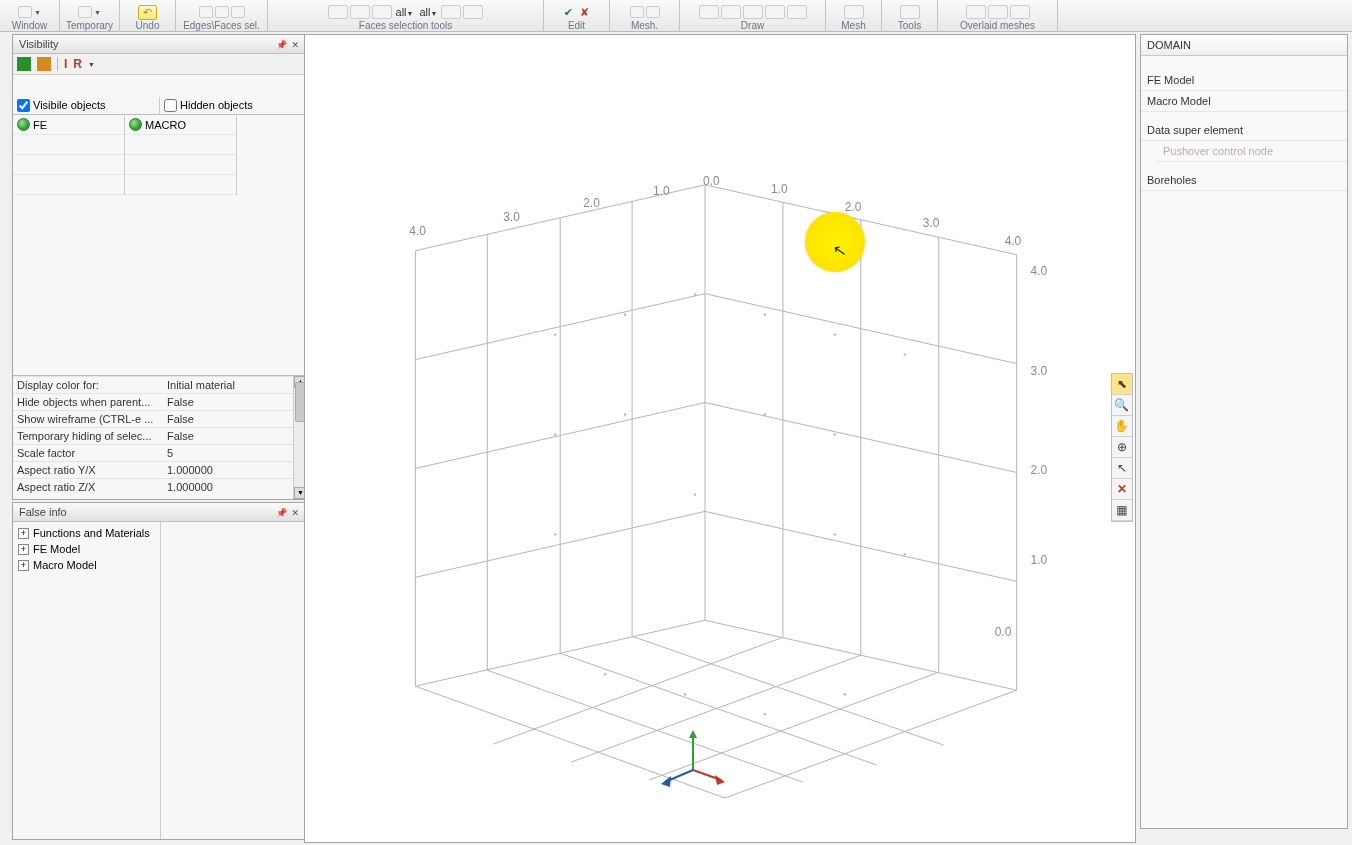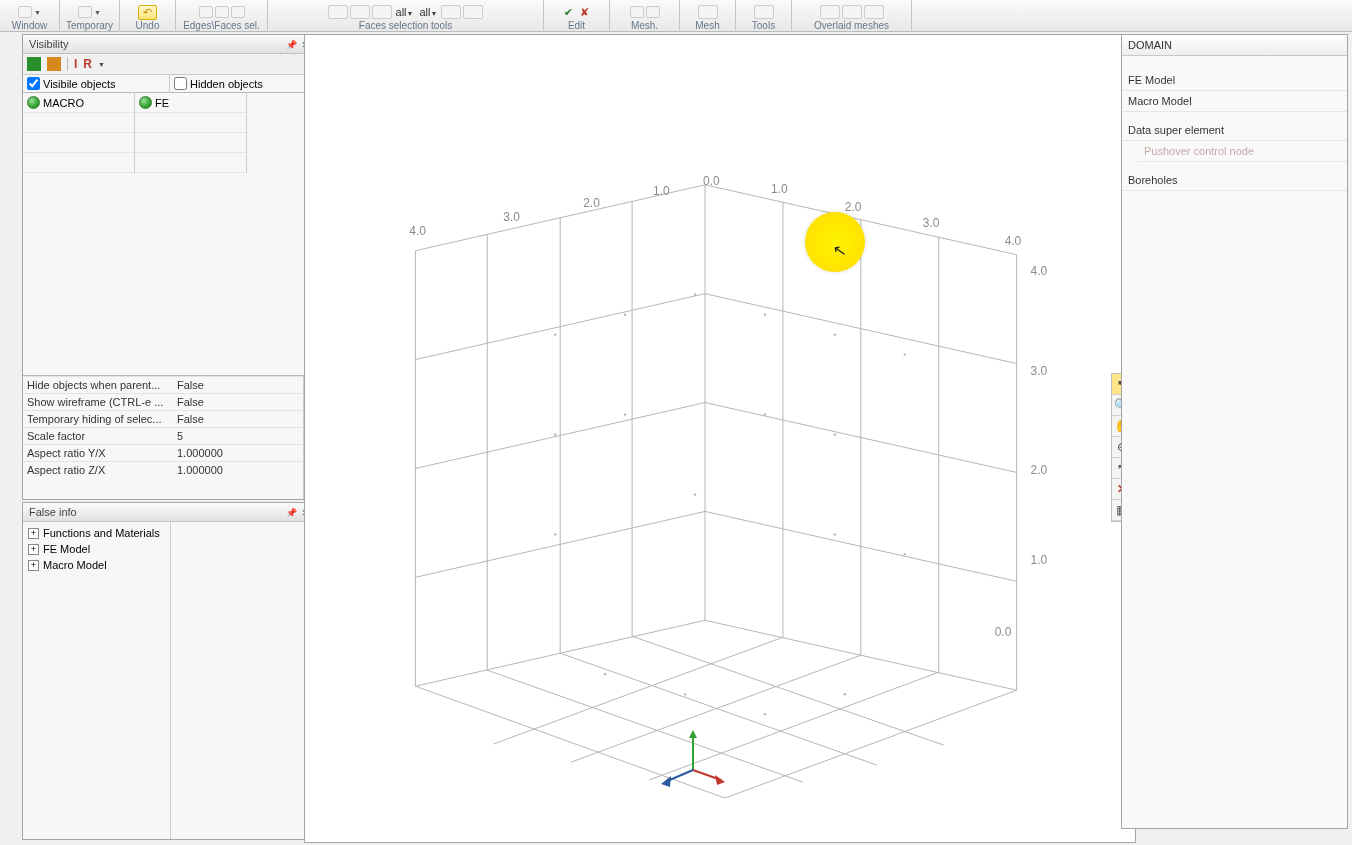--- a/index.html
+++ b/index.html
@@ -10,36 +10,36 @@
 .tb-group { display: flex; flex-direction: column; justify-content: flex-end; align-items: center; border-right: 1px solid #c5c5c5; padding: 0 4px 1px 4px; height: 32px; font-size: 10px; color: #556; position: relative; }
 .tb-group .label { font-size: 10px; color: #678; }
 .tb-group .icons { display: flex; gap: 2px; align-items:center; height:16px; }
 .tb-btn { width: 20px; height: 14px; background: #f4f4f4; border: 1px solid #ccc; border-radius: 2px; }
 .tb-btn.small { width:14px; height:12px; }
 .tb-sel { font-size:10px; color:#333; padding:0 2px; }
 .tb-sel .tri { font-size:7px; color:#444; }
 .undo-active { background: linear-gradient(#fff7d0,#ffe47a); border:1px solid #d6b200; border-radius:2px; padding:0 4px; }
 
 
-.left { position:absolute; left:22px; top:34px; width:296px; height:808px; display:flex; flex-direction:column; }
+.left { position:absolute; left:12px; top:34px; width:296px; height:808px; display:flex; flex-direction:column; }
 .panel { border:1px solid #a5a5a5; background:#f7f7f7; margin-bottom:2px; display:flex; flex-direction:column; }
 .panel-title { background: linear-gradient(#fbfbfb,#e1e1e1); border-bottom:1px solid #c1c1c1; padding:3px 6px; font-size:11px; color:#444; display:flex; align-items:center; justify-content:space-between; }
 .panel-title .controls span { font-size:9px; color:#555; padding:0 2px; cursor:default; }
 
 .vis-toolbar { display:flex; gap:6px; padding:3px 4px; border-bottom:1px solid #ccc; background:#f0f0f0; align-items:center; }
 .vis-toolbar .sw { width:14px; height:14px; }
 .vis-toolbar .sw.green { background:#2a8f2a; }
 .vis-toolbar .sw.orange { background:#d68a1e; }
 .vis-toolbar .letter { font-weight:bold; font-size:12px; }
 .vis-toolbar .I { color:#c0392b; }
 .vis-toolbar .R { color:#c0392b; }
 .vis-toolbar .tri { font-size:7px; color:#444; }
 
 .vis-headers { display:flex; border-bottom:1px solid #bbb; }
-.vis-headers .hcell { flex:1; padding:2px 4px; border-right:1px solid #ccc; background:#f6f6f6; display:flex; align-items:center; gap:3px; font-size:11px; }
+.vis-headers .hcell { flex:1; padding:2px 4px; border-right:1px solid #ccc; background:#f6f6f6; display:flex; align-items:flex-start; gap:3px; font-size:11px;margin-top:22px; }
 .vis-headers input[type=checkbox]{ margin:0; }
 .vis-body { display:flex; }
 .vis-col { flex:1; border-right:1px solid #ccc; }
 .vis-row { display:flex; align-items:center; gap:3px; padding:2px 4px; border-bottom:1px solid #e6e6e6; height:20px; font-size:11px; }
 .vis-row.highlight { background:#ffe766; }
 .chk-green { width:13px; height:13px; border-radius:7px; background: radial-gradient(circle at 35% 35%, #9fe29f, #2fa22f 60%); border:1px solid #2f7a2f; }
 .chk-box { width:12px; height:12px; border:1px solid #777; background:#fff; display:inline-flex; align-items:center; justify-content:center; font-size:9px; color:#333; }
 
 .props { font-size:11px; }
 .props .prow { display:flex; border-top:1px solid #e3e3e3; }
@@ -56,21 +56,21 @@
 
 .viewport { position:absolute; left:304px; top:34px; right:216px; bottom:2px; background:#ffffff; border:1px solid #a5a5a5; overflow:hidden; }
 .view-svg { width:100%; height:100%; }
 .axis-label { font-size:12px; fill:#8a8a8a; }
 .grid-line { stroke:#b5b5b5; stroke-width:1; fill:none; }
 .grid-dot { fill:#b5b5b5; }
 .cursor-highlight { position:absolute; width:60px; height:60px; border-radius:50%; background:radial-gradient(circle, #fff200 0%, #ffe500 60%, #f8d900 100%); left:500px; top:177px; box-shadow:0 0 4px rgba(0,0,0,0.15); }
 .cursor-arrow { position:absolute; left:528px; top:206px; font-size:16px; color:#222; pointer-events:none; transform:rotate(-10deg); }
 
 
-.right { position:absolute; right:4px; top:34px; width:227px; bottom:16px; border:1px solid #a5a5a5; background:#f9f9f9; }
+.right { position:absolute; right:4px; top:34px; width:208px; bottom:16px; border:1px solid #a5a5a5; background:#f9f9f9; }
 .right h4 { padding:4px 6px; border-bottom:1px solid #c8c8c8; font-size:11px; font-weight:normal; color:#333; background:linear-gradient(#fff,#eee); }
 .right .item { padding:4px 6px; border-bottom:1px solid #e6e6e6; font-size:11px; color:#333; }
 .right .item.sub { color:#333; }
 .right .item.muted { color:#c8a8a8; font-style:normal;margin-left:16px; }
 
 
 .side-tools { position:absolute; right:2px; top:338px; width:22px; background:#f4f4f4; border:1px solid #bfbfbf; display:flex; flex-direction:column; }
 .side-tools .tool { width:20px; height:21px; border-bottom:1px solid #d0d0d0; display:flex; align-items:center; justify-content:center; font-size:12px; color:#444; }
 .side-tools .tool.active { background:#ffe58a; }
 .side-tools .tool.red { color:#c0392b; font-weight:bold; }
@@ -123,20 +123,30 @@
   <div class="tb-group" style="width:66px">
     <div class="icons"><span style="color:#2a7a2a">✔</span>&nbsp;<span style="color:#c0392b">✘</span></div>
     <span class="label">Edit</span>
   </div>
   <div class="tb-group" style="width:70px">
     <div class="icons">
         <span class="tb-btn small"></span>
         <span class="tb-btn small"></span>
       </div>
     <span class="label">Mesh.</span>
+  </div>
+  <div class="tb-group" style="width:146px">
+    <div class="icons">
+        <span class="tb-btn"></span>
+        <span class="tb-btn"></span>
+        <span class="tb-btn"></span>
+        <span class="tb-btn"></span>
+        <span class="tb-btn"></span>
+      </div>
+    <span class="label">Draw</span>
   </div>
   <div class="tb-group" style="width:56px">
     <div class="icons">
         <span class="tb-btn"></span>
       </div>
     <span class="label">Mesh</span>
   </div>
   <div class="tb-group" style="width:56px">
     <div class="icons">
         <span class="tb-btn"></span>
@@ -175,40 +185,44 @@
         </div>
       <div class="hcell">
           <input type="checkbox" style="">
           <span>Hidden objects</span>
         </div>
     </div>
     <div class="vis-body">
       <div class="vis-col" style="flex:0 0 112px">
         <div class="vis-row">
             <span class="chk-green"></span>
-            <span>MACRO</span>
+            <span>FE</span>
           </div>
         <div class="vis-row"></div>
           <div class="vis-row"></div>
           <div class="vis-row"></div>
       </div>
       <div class="vis-col" style="flex:0 0 112px">
         <div class="vis-row">
             <span class="chk-green"></span>
-            <span>FE</span>
+            <span>MACRO</span>
           </div>
         <div class="vis-row"></div>
           <div class="vis-row"></div>
           <div class="vis-row"></div>
       </div>
     </div>
     <div style="flex:1"></div>
 
     <div style="display:flex; border-top:1px solid #bbb; height:124px">
       <div class="props" style="flex:1">
+        <div class="prow">
+            <div class="pname">Display color for:</div>
+            <div class="pval">Initial material</div>
+          </div>
         <div class="prow">
             <div class="pname">Hide objects when parent...</div>
             <div class="pval">False</div>
           </div>
         <div class="prow">
             <div class="pname">Show wireframe (CTRL-e ...</div>
             <div class="pval">False</div>
           </div>
         <div class="prow">
             <div class="pname">Temporary hiding of selec...</div>

